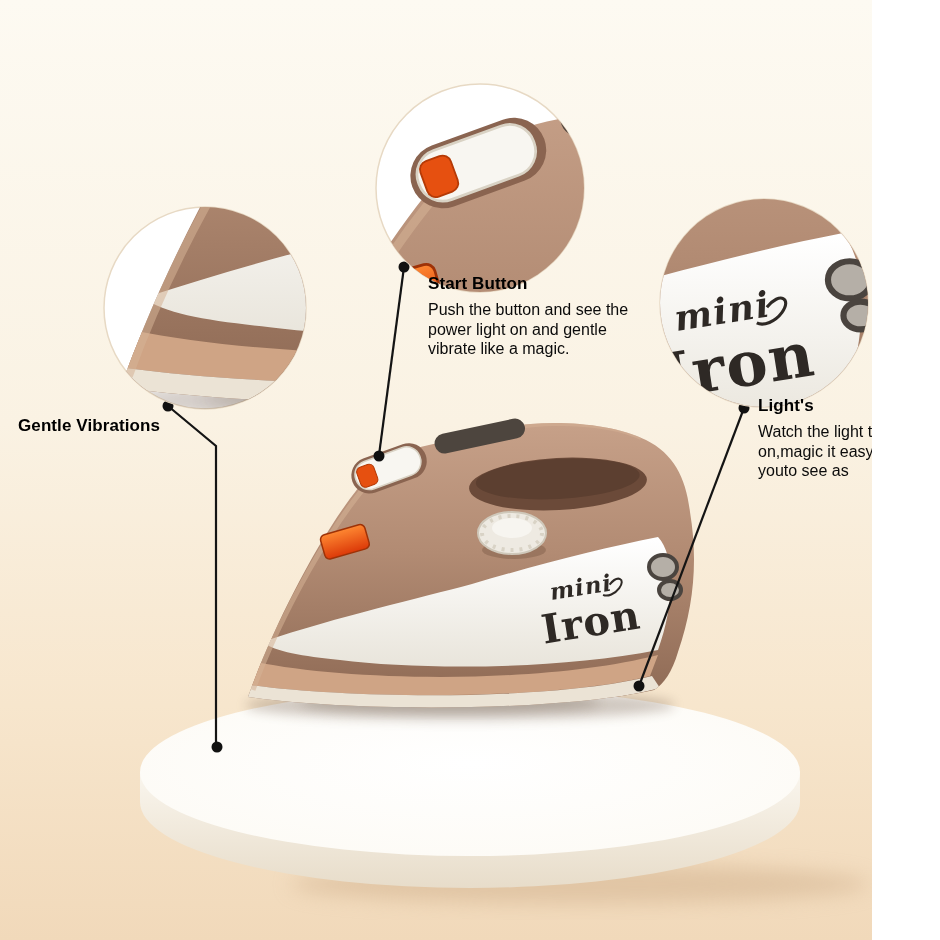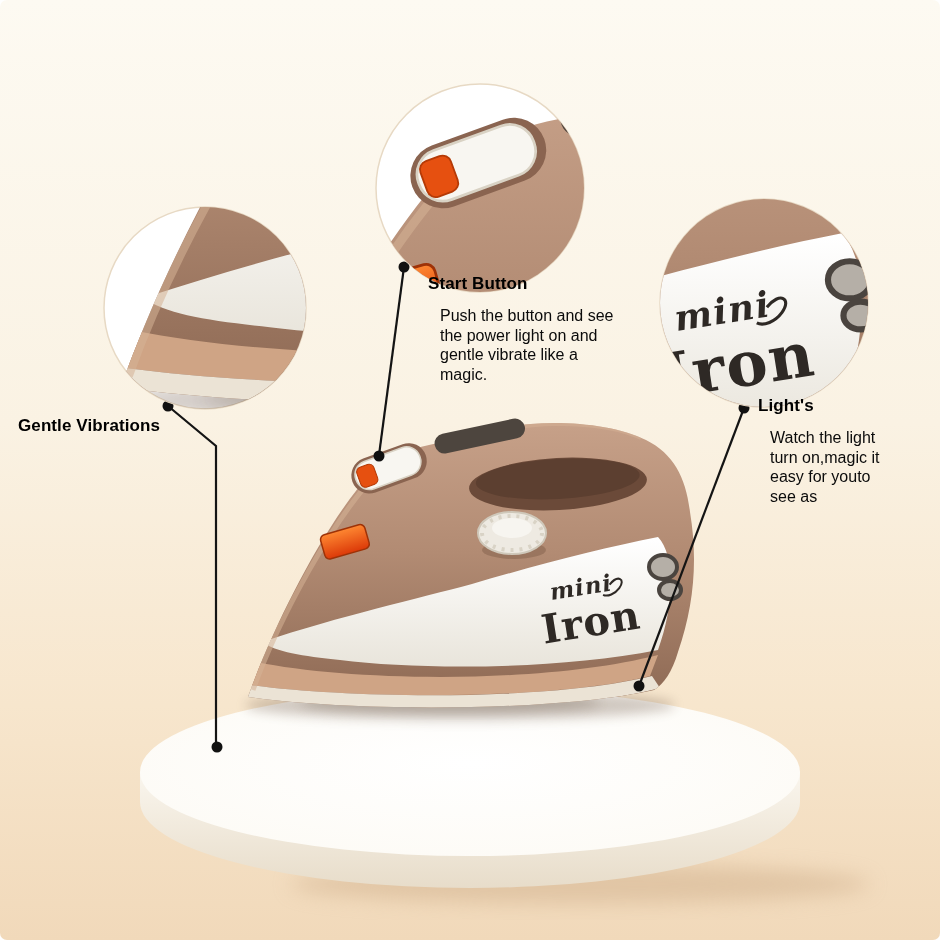--- a/index.html
+++ b/index.html
@@ -1,25 +1,24 @@
 <!DOCTYPE html>
 <html><head>
 <meta charset="utf-8">
 <style>
   html,body{margin:0;padding:0;background:#ffffff;}
   .stage{
-    position:relative;width:940px;height:940px;overflow:hidden;
+    position:relative;width:872px;height:940px;overflow:hidden;
     background:linear-gradient(180deg,#fdfaf2 0%,#faf2e3 45%,#f7e6cd 75%,#f1d9ba 100%);
     font-family:"Liberation Sans",sans-serif;
-    border-radius:7px;
   }
   svg.scene{position:absolute;left:0;top:0;}
   .callout-text{position:absolute;color:#000;z-index:5;}
   .callout-text h3{margin:0 0 6px 0;font-size:17px;font-weight:bold;letter-spacing:.1px;}
-  .callout-text p{margin:12px;font-size:16px;line-height:1.22;color:#0b0b0b;}
+  .callout-text p{margin:0;font-size:16px;line-height:1.22;color:#0b0b0b;}
   .txt-start{left:428px;top:274px;width:205px;}
   .txt-vibes{left:18px;top:416px;width:202px;}
   .txt-light{left:758px;top:396px;width:152px;}
 </style>
 </head>
 <body>
 
 <div class="stage">
 
   <svg class="scene" width="940" height="940" viewBox="0 0 940 940">

